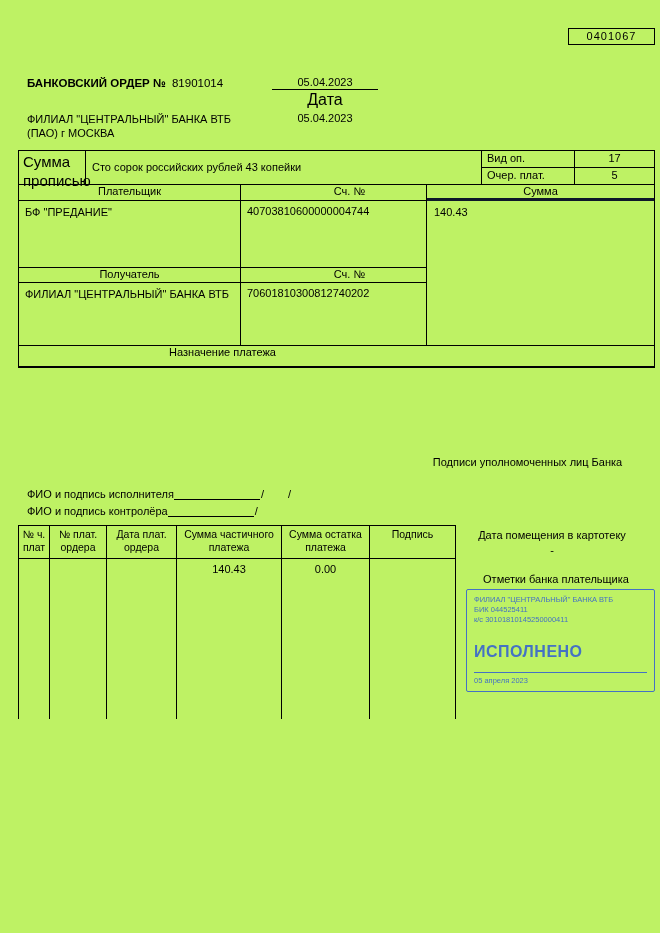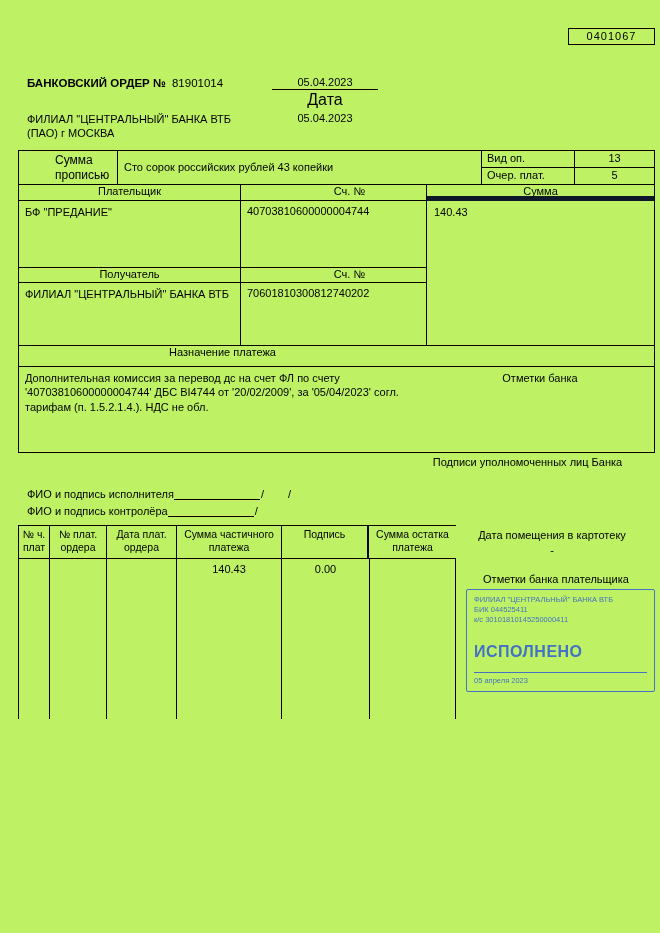--- a/index.html
+++ b/index.html
@@ -21,42 +21,42 @@
   .date-top { display:block; border-bottom:1px solid #000; padding-bottom:1px; }
   .date-label { display:block; font-size:16px; margin-top:1px; }
   .date-bottom { display:block; margin-top:3px; }
 
   
   .bank-name { position:absolute; left:27px; top:113px; line-height:1.25; }
 
   
   .main-table { position:absolute; left:18px; top:150px; width:637px; border:1px solid #000; }
   .amount-row { display:flex; height:34px; border-bottom:1px solid #000; }
-  .c-amtlabel { width:67px; border-right:1px solid #000; padding:2px 4px; font-size:12px; line-height:1.25;margin-left:32px; }
+  .c-amtlabel { width:67px; border-right:1px solid #000; padding:2px 4px; font-size:15px; line-height:1.25; }
   .c-words { flex:1; border-right:1px solid #000; padding:10px 6px 0 6px; }
   .c-ops { width:172px; display:flex; flex-direction:column; }
   .ops-row { flex:1; display:flex; }
   .ops-row.first { border-bottom:1px solid #000; }
   .ops-label { flex:1; padding:1px 5px; }
   .ops-val { width:80px; border-left:1px solid #000; text-align:center; padding:1px; }
 
   .mid { display:flex; }
   .mid-left { width:407px; }
   .mid-right { flex:1; border-left:1px solid #000; }
   .hdr-row { display:flex; border-bottom:1px solid #000;gap:32px; }
   .hdr-row.payer-h { height:16px; }
   .hdr-row.payee-h { height:15px; }
   .hdr-name { width:222px; border-right:1px solid #000; text-align:center; }
   .hdr-acct { flex:1; text-align:center; }
   .data-row { display:flex; }
   .data-row.payer-d { height:67px; border-bottom:1px solid #000; }
   .data-row.payee-d { height:62px; }
   .cell-name { width:222px; border-right:1px solid #000; padding:4px 6px; line-height:1.3; }
   .cell-acct { flex:1; padding:4px 6px; }
-  .sum-hdr { height:16px; border-bottom:5px solid #0f172a; text-align:center; }
+  .sum-hdr { height:16px; border-bottom:3px solid #0f172a; text-align:center; }
   .sum-val { padding:5px 7px; }
 
   .purpose-hdr { display:flex; border-top:1px solid #000; border-bottom:1px solid #000; height:22px; }
   .purpose-hdr-cell { width:407px; text-align:center; }
   .purpose-body { display:flex; height:85px; }
   .purpose-text { width:407px; padding:4px 6px; line-height:1.3; }
   .purpose-marks { flex:1; text-align:center; padding-top:5px; }
 
   
   .bank-signs { position:absolute; left:420px; top:456px; width:215px; text-align:center; }
@@ -111,21 +111,21 @@
   </div>
 
   <div class="main-table">
 
     <div class="amount-row">
       <div class="c-amtlabel">Сумма прописью</div>
       <div class="c-words">Сто сорок российских рублей 43 копейки</div>
       <div class="c-ops">
         <div class="ops-row first">
           <div class="ops-label">Вид оп.</div>
-          <div class="ops-val">13</div>
+          <div class="ops-val">17</div>
         </div>
         <div class="ops-row">
           <div class="ops-label">Очер. плат.</div>
           <div class="ops-val">5</div>
         </div>
       </div>
     </div>
 
     <div class="mid">
       <div class="mid-left">
@@ -149,24 +149,20 @@
         </div>
       </div>
       <div class="mid-right">
         <div class="sum-hdr">Сумма</div>
         <div class="sum-val">140.43</div>
       </div>
     </div>
 
     <div class="purpose-hdr">
       <div class="purpose-hdr-cell">Назначение платежа</div>
-    </div>
-    <div class="purpose-body">
-      <div class="purpose-text">Дополнительная комиссия за перевод дс на счет ФЛ по счету '40703810600000004744' ДБС BI4744 от '20/02/2009', за '05/04/2023' согл. тарифам (п. 1.5.2.1.4.). НДС не обл.</div>
-      <div class="purpose-marks">Отметки банка</div>
     </div>
   </div>
 
   <div class="bank-signs">Подписи уполномоченных лиц Банка</div>
 
   <div class="sig-line l1">
     <span>ФИО и подпись исполнителя</span>
     <span class="sig-underline"></span>
     <span class="sig-slash">/</span>
     <span class="sig-slash far">/</span>
@@ -176,22 +172,22 @@
     <span class="sig-underline"></span>
     <span class="sig-slash">/</span>
   </div>
 
   <div class="pt">
     <div class="pt-row pt-header">
       <div class="pt-cell w1">№ ч. плат</div>
       <div class="pt-cell w2">№ плат. ордера</div>
       <div class="pt-cell w3">Дата плат. ордера</div>
       <div class="pt-cell w4">Сумма частичного платежа</div>
+      <div class="pt-cell w5">Сумма остатка платежа</div>
       <div class="pt-cell w6 last">Подпись</div>
-      <div class="pt-cell w5">Сумма остатка платежа</div>
     </div>
     <div class="pt-row pt-body">
       <div class="pt-cell w1"></div>
       <div class="pt-cell w2"></div>
       <div class="pt-cell w3"></div>
       <div class="pt-cell w4">140.43</div>
       <div class="pt-cell w5">0.00</div>
       <div class="pt-cell w6 last"></div>
     </div>
   </div>

